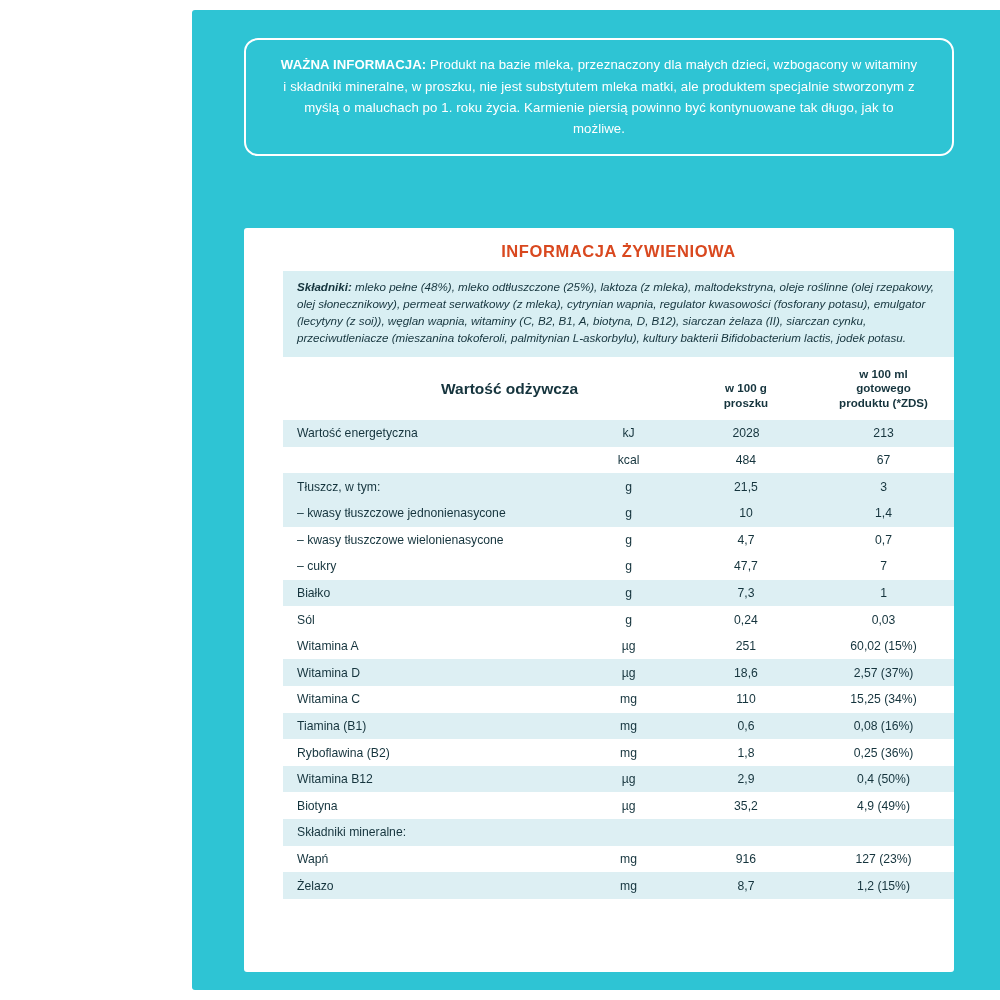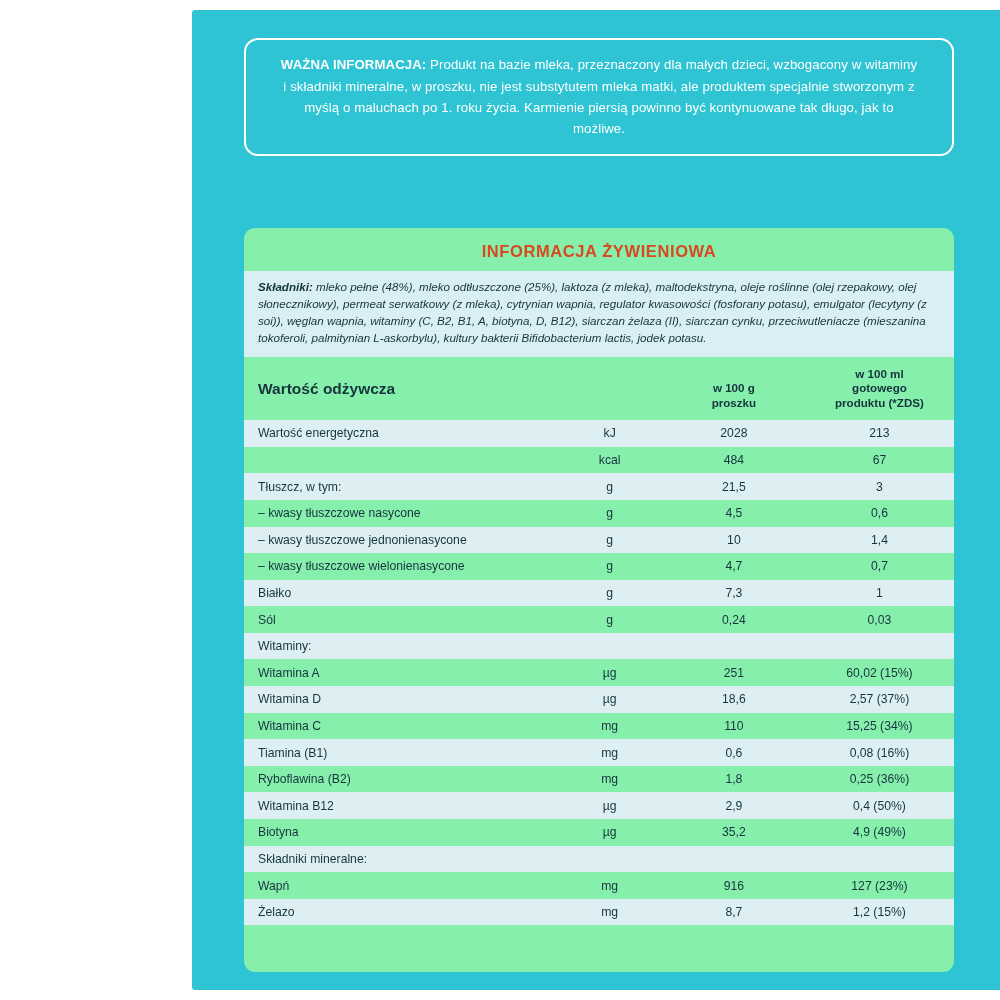--- a/index.html
+++ b/index.html
@@ -48,24 +48,25 @@
   #important-text .body-part {
     font-weight: normal;
   }
   
   #nutrition-panel {
     position: absolute;
     left: 52px;
     top: 218px;
     width: 710px;
     height: 744px;
-    background: #86efac;
-    border-radius: 11px;
+    background: #ffffff;
+    border-radius: 3px;
     box-sizing: border-box;
     overflow: hidden;
+    padding-left: 39px;
   }
   #nutrition-title {
     text-align: center;
     color: #d9481f;
     font-size: 16.5px;
     font-weight: bold;
     letter-spacing: 0.6px;
     padding: 14px 0 10px 0;
   }
   #ingredients {
@@ -88,21 +89,21 @@
   }
   thead th {
     font-weight: bold;
     vertical-align: bottom;
     padding: 10px 0 10px 0;
     font-size: 11.6px;
     line-height: 1.25;
     margin-top: 40px;
   }
   thead th.head-main {
-    text-align: left;
+    text-align: right;
     padding-left: 14px;
     font-size: 15.5px;
     font-weight: bold;
     vertical-align: middle;
   }
   tbody td {
     padding: 6.3px 0;
   }
   td.name {
     text-align: left;
@@ -168,55 +169,49 @@
             <td class="unit">kcal</td>
             <td class="v1">484</td>
             <td class="v2">67</td>
           </tr>
           <tr class="alt">
             <td class="name">Tłuszcz, w tym:</td>
             <td class="unit">g</td>
             <td class="v1">21,5</td>
             <td class="v2">3</td>
           </tr>
-          <tr class="">
-            <td class="name">– kwasy tłuszczowe nasycone</td>
-            <td class="unit">g</td>
-            <td class="v1">4,5</td>
-            <td class="v2">0,6</td>
-          </tr>
           <tr class="alt">
             <td class="name">– kwasy tłuszczowe jednonienasycone</td>
             <td class="unit">g</td>
             <td class="v1">10</td>
             <td class="v2">1,4</td>
           </tr>
           <tr class="">
             <td class="name">– kwasy tłuszczowe wielonienasycone</td>
             <td class="unit">g</td>
             <td class="v1">4,7</td>
             <td class="v2">0,7</td>
           </tr>
+          <tr class="">
+            <td class="name">– cukry</td>
+            <td class="unit">g</td>
+            <td class="v1">47,7</td>
+            <td class="v2">7</td>
+          </tr>
           <tr class="alt">
             <td class="name">Białko</td>
             <td class="unit">g</td>
             <td class="v1">7,3</td>
             <td class="v2">1</td>
           </tr>
           <tr class="">
             <td class="name">Sól</td>
             <td class="unit">g</td>
             <td class="v1">0,24</td>
             <td class="v2">0,03</td>
-          </tr>
-          <tr class="alt">
-            <td class="name">Witaminy:</td>
-            <td class="unit"></td>
-            <td class="v1"></td>
-            <td class="v2"></td>
           </tr>
           <tr class="">
             <td class="name">Witamina A</td>
             <td class="unit">µg</td>
             <td class="v1">251</td>
             <td class="v2">60,02 (15%)</td>
           </tr>
           <tr class="alt">
             <td class="name">Witamina D</td>
             <td class="unit">µg</td>

